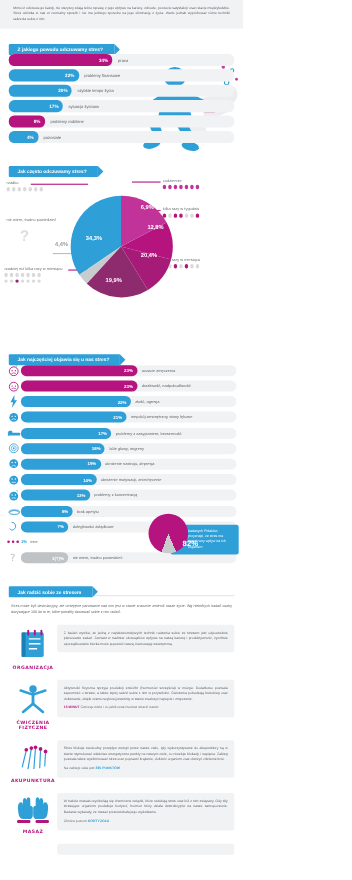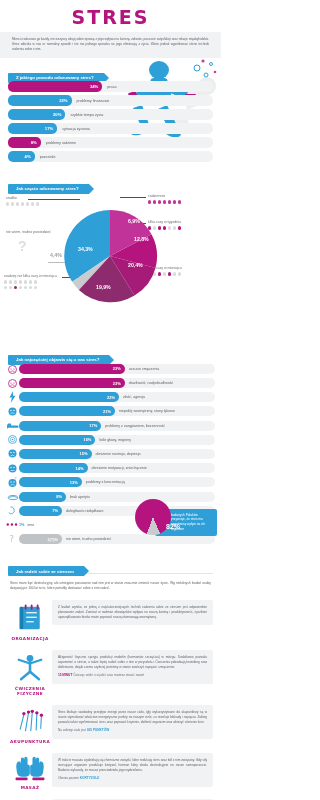--- a/index.html
+++ b/index.html
@@ -207,23 +207,20 @@
   .hl-pink { color: #b5147e; font-weight: bold; }
   .hl-blue { color: #2f9fd8; font-weight: bold; }
   .divider { height: 1px; background: #e3e5e6; margin: 2px 8px; }
   svg { display: block; }
 </style>
 </head>
 <body>
 
 <div class="page">
 
-  <div class="title-wrap">
-    <div class="title">STRES</div>
-  </div>
 
   <div class="intro-band">
     <div class="intro-text">Mimo iż odczuwa go każdy, nie wszyscy zdają sobie sprawę z jego wpływu na karierę, zdrowie, poczucie satysfakcji oraz relacje międzyludzkie. Stres odciska w nas ur normalny sposób i nie ma jednego sposobu na jego eliminację z życia. Warto jednak wypróbować różne techniki radzenia sobie z nim.</div>
   </div>
 
   <div class="sec-head">
     <span class="sec-pill">Z jakiego powodu odczuwamy stres?</span>
   </div>
 
   <div class="illus">

